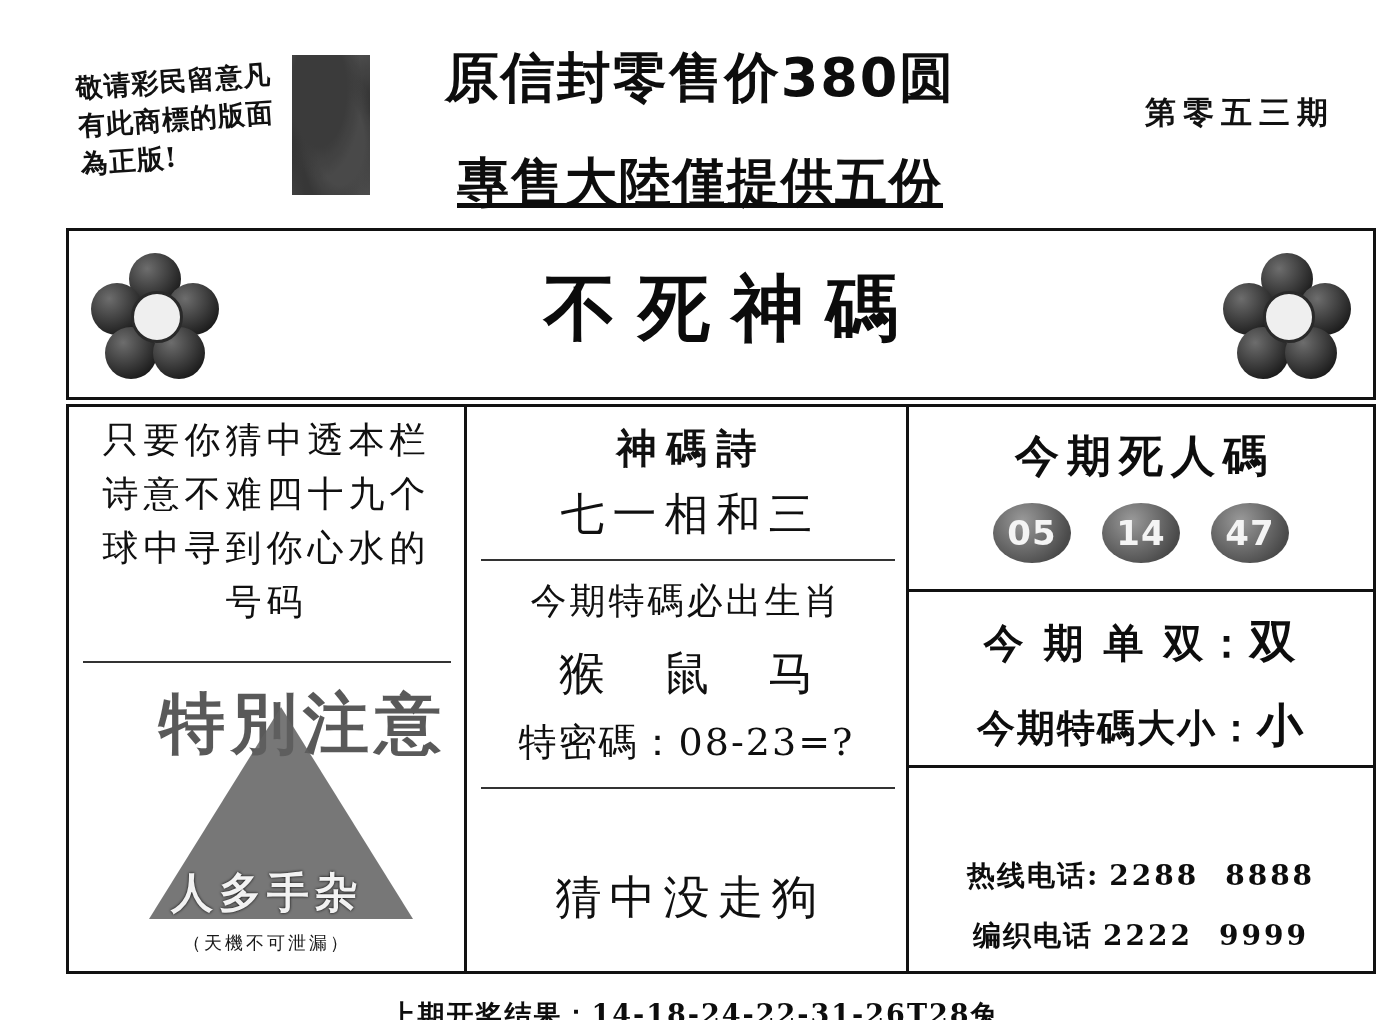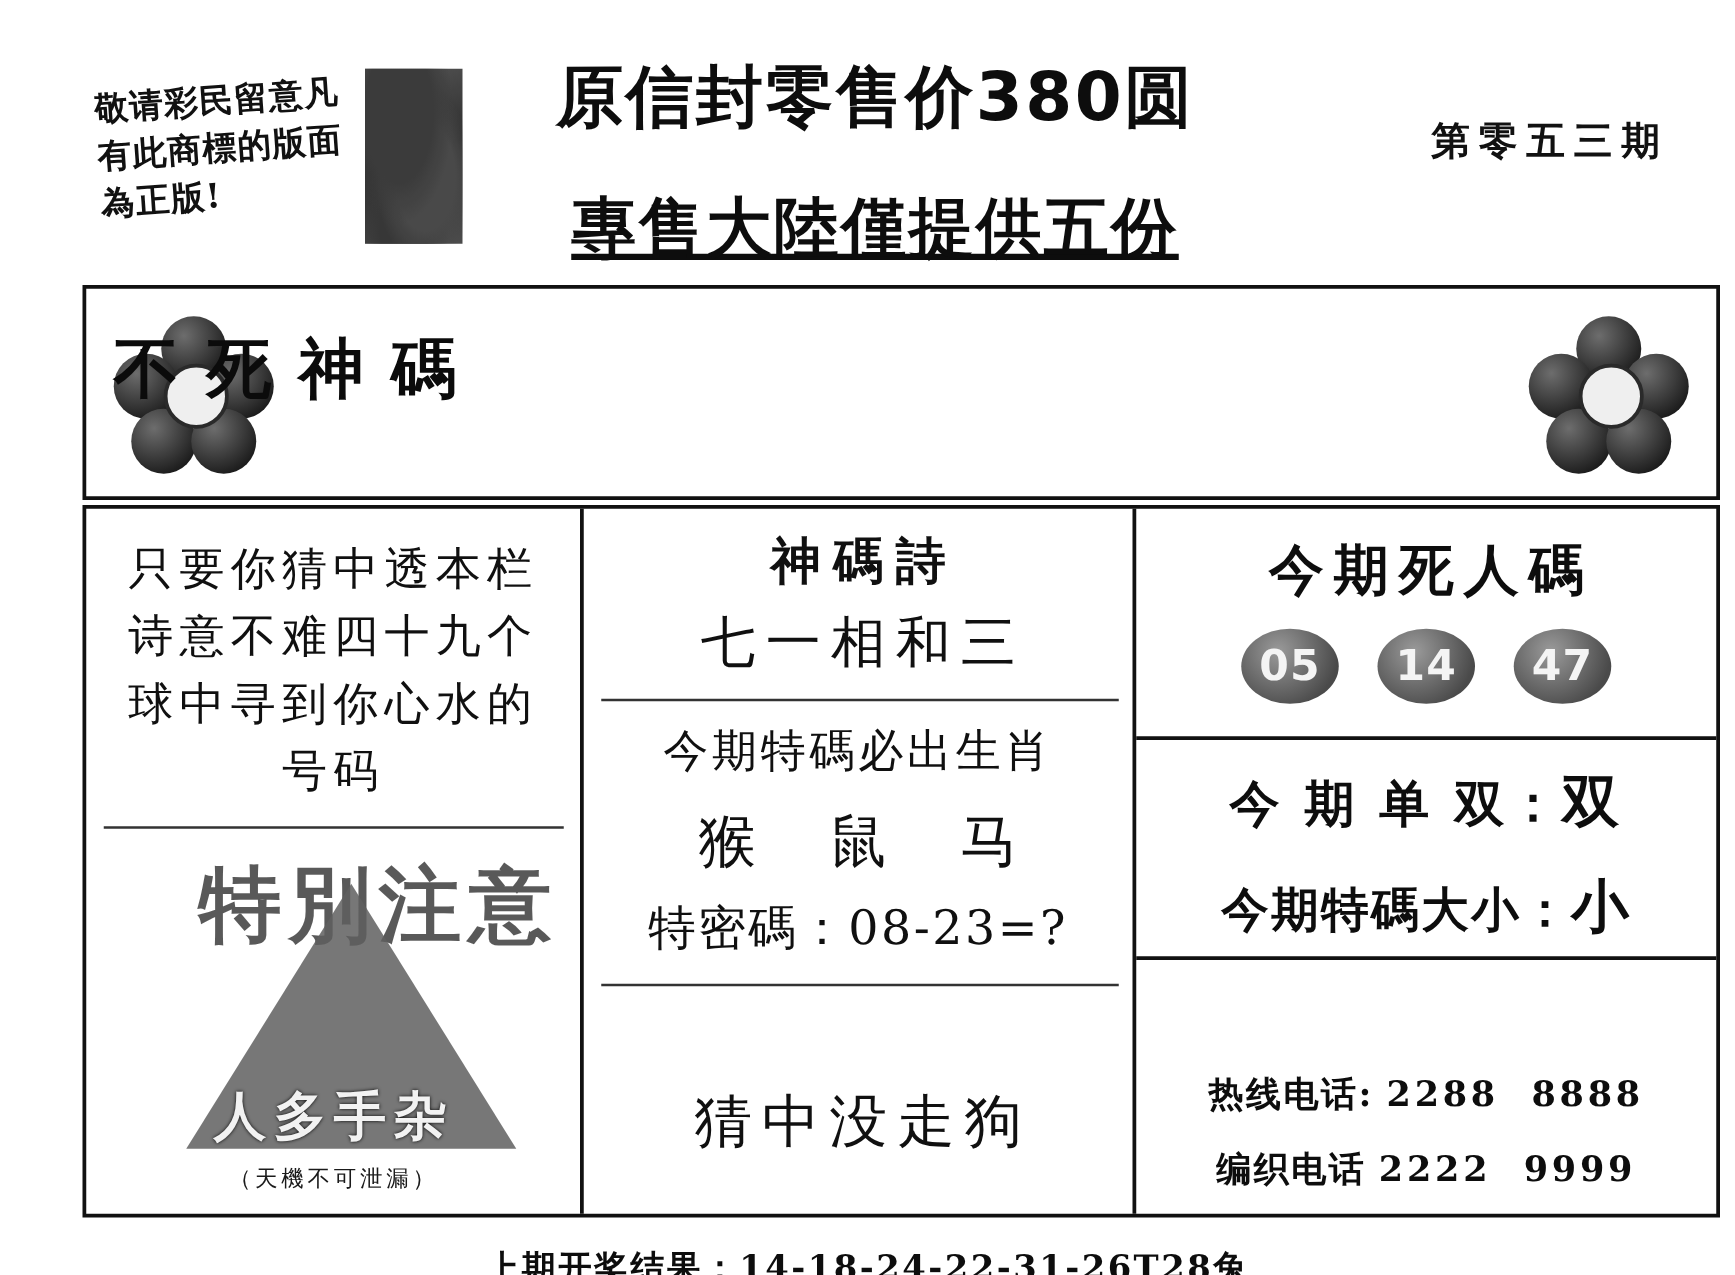--- a/index.html
+++ b/index.html
@@ -93,22 +93,23 @@
     left: 66px; top: 228px;
     width: 1310px;
     height: 172px;
     border: 3px solid #111;
     box-sizing: border-box;
   }
   .main-title {
     position: absolute;
     left: 0; top: 30px;
     width: 100%;
-    font-family: "DejaVu Serif", "Liberation Serif", serif;
-    font-size: 52px;
+    text-align: center;
+    font-family: "DejaVu Serif", "Liberation Serif", serif;
+    font-size: 72px;
     font-weight: 700;
     letter-spacing: 22px;
     text-indent: 22px;
     color: #0b0b0b;
   }
   .flower {
     position: absolute;
     top: 22px;
     width: 128px; height: 128px;
   }
@@ -157,21 +158,21 @@
     position: relative;
   }
   .col-right {
     flex: 1;
     position: relative;
     border-radius: 23px;
   }
 
   
   .poem-intro {
-    padding: 22px 16px 0 16px;
+    padding: 6px 16px 0 16px;
     text-align: center;
     font-family: "DejaVu Serif", "Liberation Serif", serif;
     font-size: 36px;
     line-height: 54px;
     letter-spacing: 5px;
     color: #101010;
   }
   .left-divider {
     position: absolute;
     left: 14px; top: 254px;

